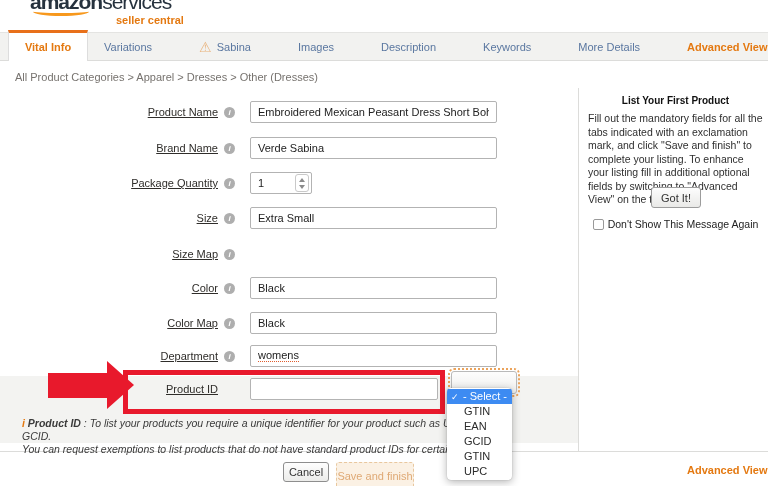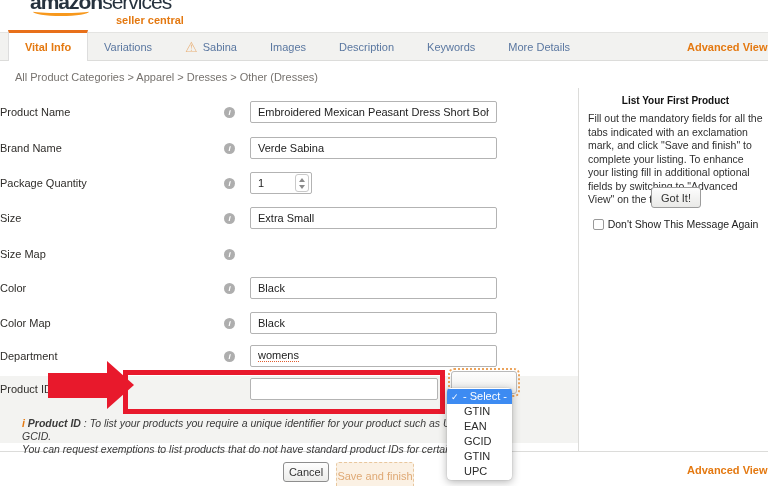--- a/index.html
+++ b/index.html
@@ -15,35 +15,35 @@
                  border-bottom:3px solid #f7981d; border-radius:0 0 100% 100%; }
   .logo-line2 { position:absolute; left:86px; top:24px; font-size:11px; font-weight:bold; color:#e47911; white-space:nowrap; }
 
   
   .tabbar-hairline { position:absolute; left:0; top:32px; width:768px; height:1px; background:#e4e4e2; }
   .tabbar { position:absolute; left:0; top:33px; width:768px; height:28px; background:#f2f2f0; border-bottom:1px solid #dcdcda; }
   .tab-active { position:absolute; left:8px; top:30px; width:80px; height:31px; background:#fff; z-index:2;
                 border-top:3px solid #e8701a; border-left:1px solid #ddd; border-right:1px solid #ddd;
                 display:flex; align-items:center; justify-content:center;
                 font-size:11px; font-weight:bold; color:#e47911; cursor:pointer; }
-  .tabs-rest { position:absolute; left:104px; top:33px; height:28px; display:flex; align-items:center; gap:33px; }
+  .tabs-rest { position:absolute; left:104px; top:33px; height:28px; display:flex; align-items:center; gap:47px; }
   .tab-link { font-size:11px; color:#5a77a0; white-space:nowrap; cursor:pointer; display:flex; align-items:center; gap:5px; }
   .warn-icon { font-size:14px; color:#e9b27a; line-height:1; }
   .adv-top, .adv-bottom { position:absolute; display:flex; align-items:center; gap:5px; }
   .adv-top { left:687px; top:39px; }
   .adv-bottom { left:687px; top:462px; }
   .adv-label { font-size:11px; color:#e47911; white-space:nowrap;font-weight:bold; }
   .toggle { width:34px; height:16px; border:1px solid #b5b5b5; border-radius:3px; background:#fff; position:relative; overflow:hidden; cursor:pointer; flex:0 0 auto; }
 
   
   .breadcrumb { position:absolute; left:15px; top:71px; font-size:11px; color:#76726e; }
 
   
   .row { position:absolute; left:0; width:520px; height:23px; z-index:2; }
-  .lbl { position:absolute; left:0; top:0; width:218px; text-align:left; font-size:11px; color:#2f2d2a; line-height:23px; white-space:nowrap; }
+  .lbl { position:absolute; left:0; top:0; width:218px; text-align:right; font-size:11px; color:#2f2d2a; line-height:23px; white-space:nowrap;text-decoration:underline; }
   .info { position:absolute; left:224px; top:6px; width:11px; height:11px; border-radius:50%; background:#aeaeae;
           color:#fff; font-size:8px; font-style:italic; font-weight:bold; text-align:center; line-height:11px; cursor:pointer; }
   .inp { position:absolute; left:250px; top:0; width:247px; height:22px; border:1px solid #b3b3b3; border-radius:2px;
          background:#fff; font-family:"Liberation Sans",sans-serif; font-size:11px; color:#222; padding:0 7px; }
   .inp-div { position:absolute; left:250px; top:0; width:247px; height:22px; border:1px solid #b3b3b3; border-radius:2px;
              background:#fff; font-size:11px; color:#222; padding:3px 7px; }
   .spellcheck { border-bottom:1px dotted #e05d2e; }
   .stepper { position:absolute; left:295px; top:2px; width:14px; height:18px; border:1px solid #c9c9c9; border-radius:3px;
              background:#fff; display:flex; flex-direction:column; align-items:center; justify-content:center; gap:3px; cursor:pointer; }
   .tri-up { width:0; height:0; border-left:3px solid transparent; border-right:3px solid transparent; border-bottom:4px solid #8b8b8b; }

